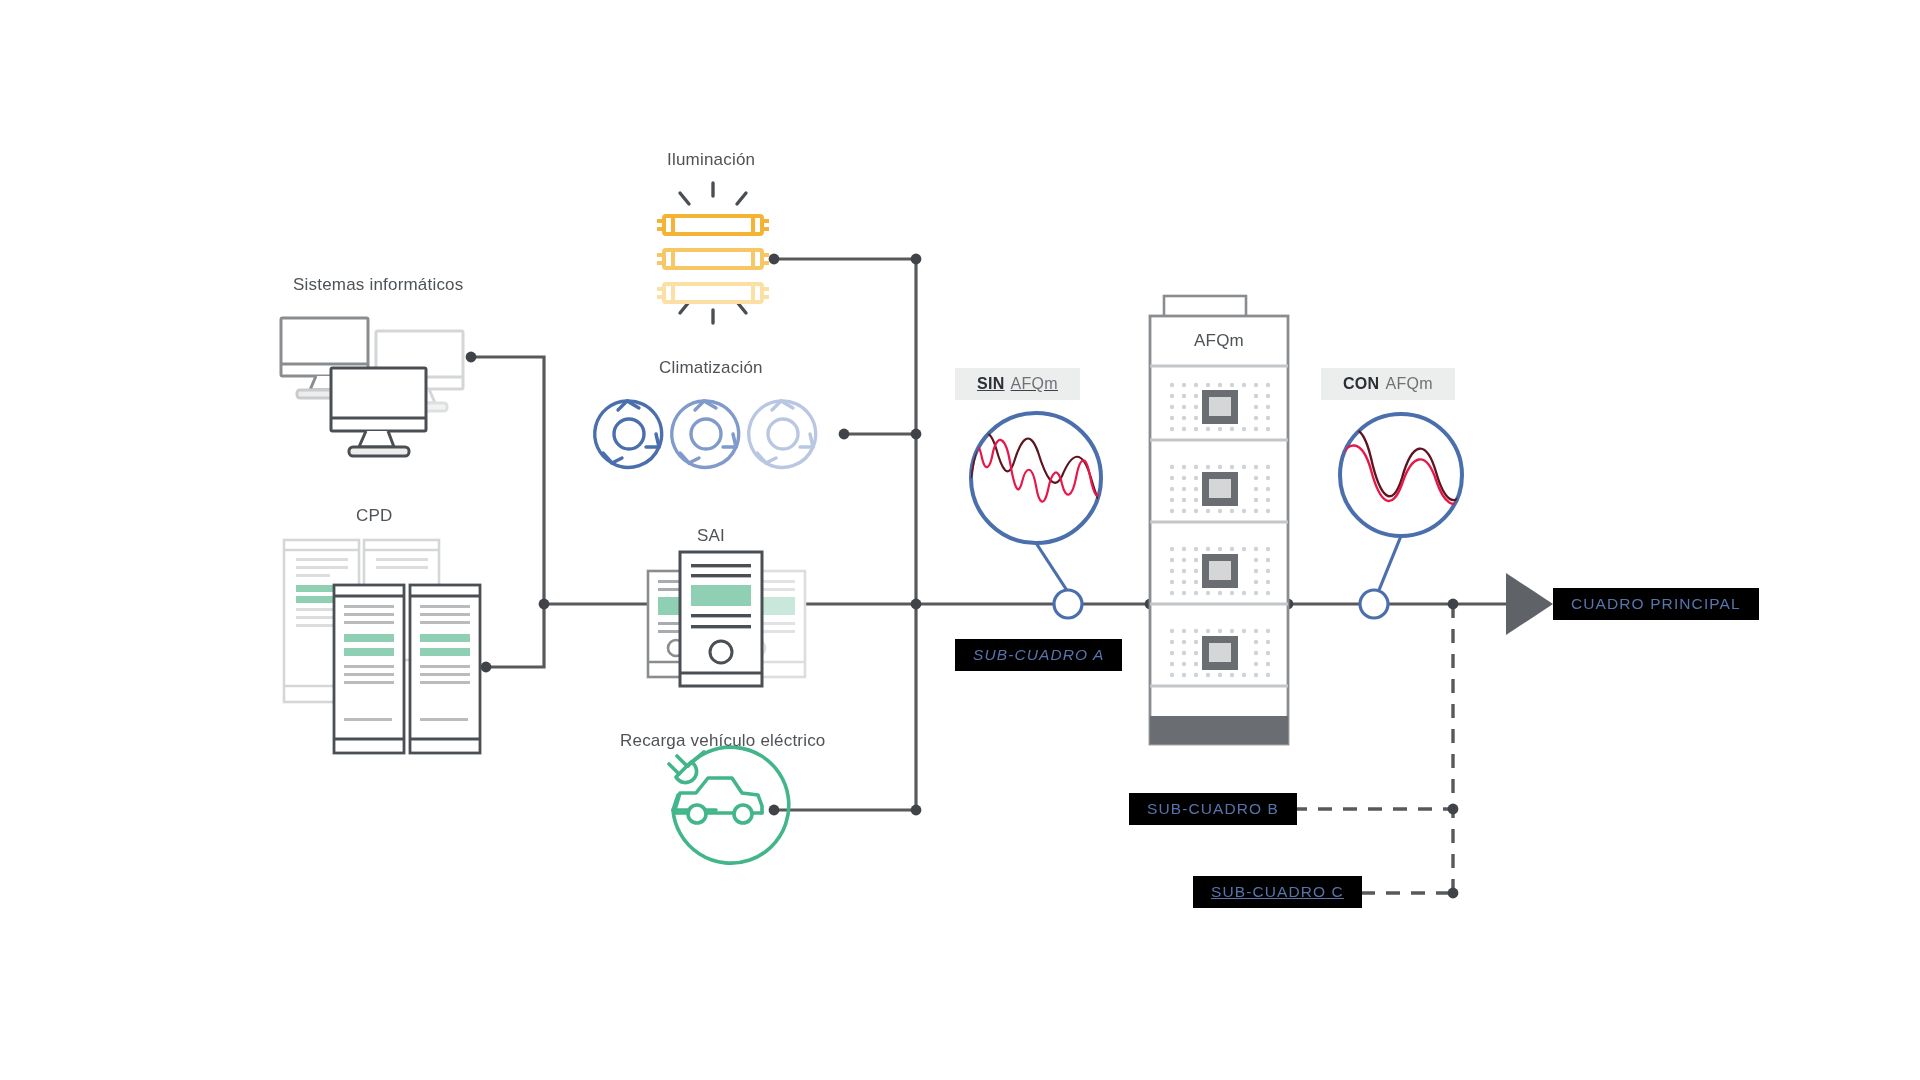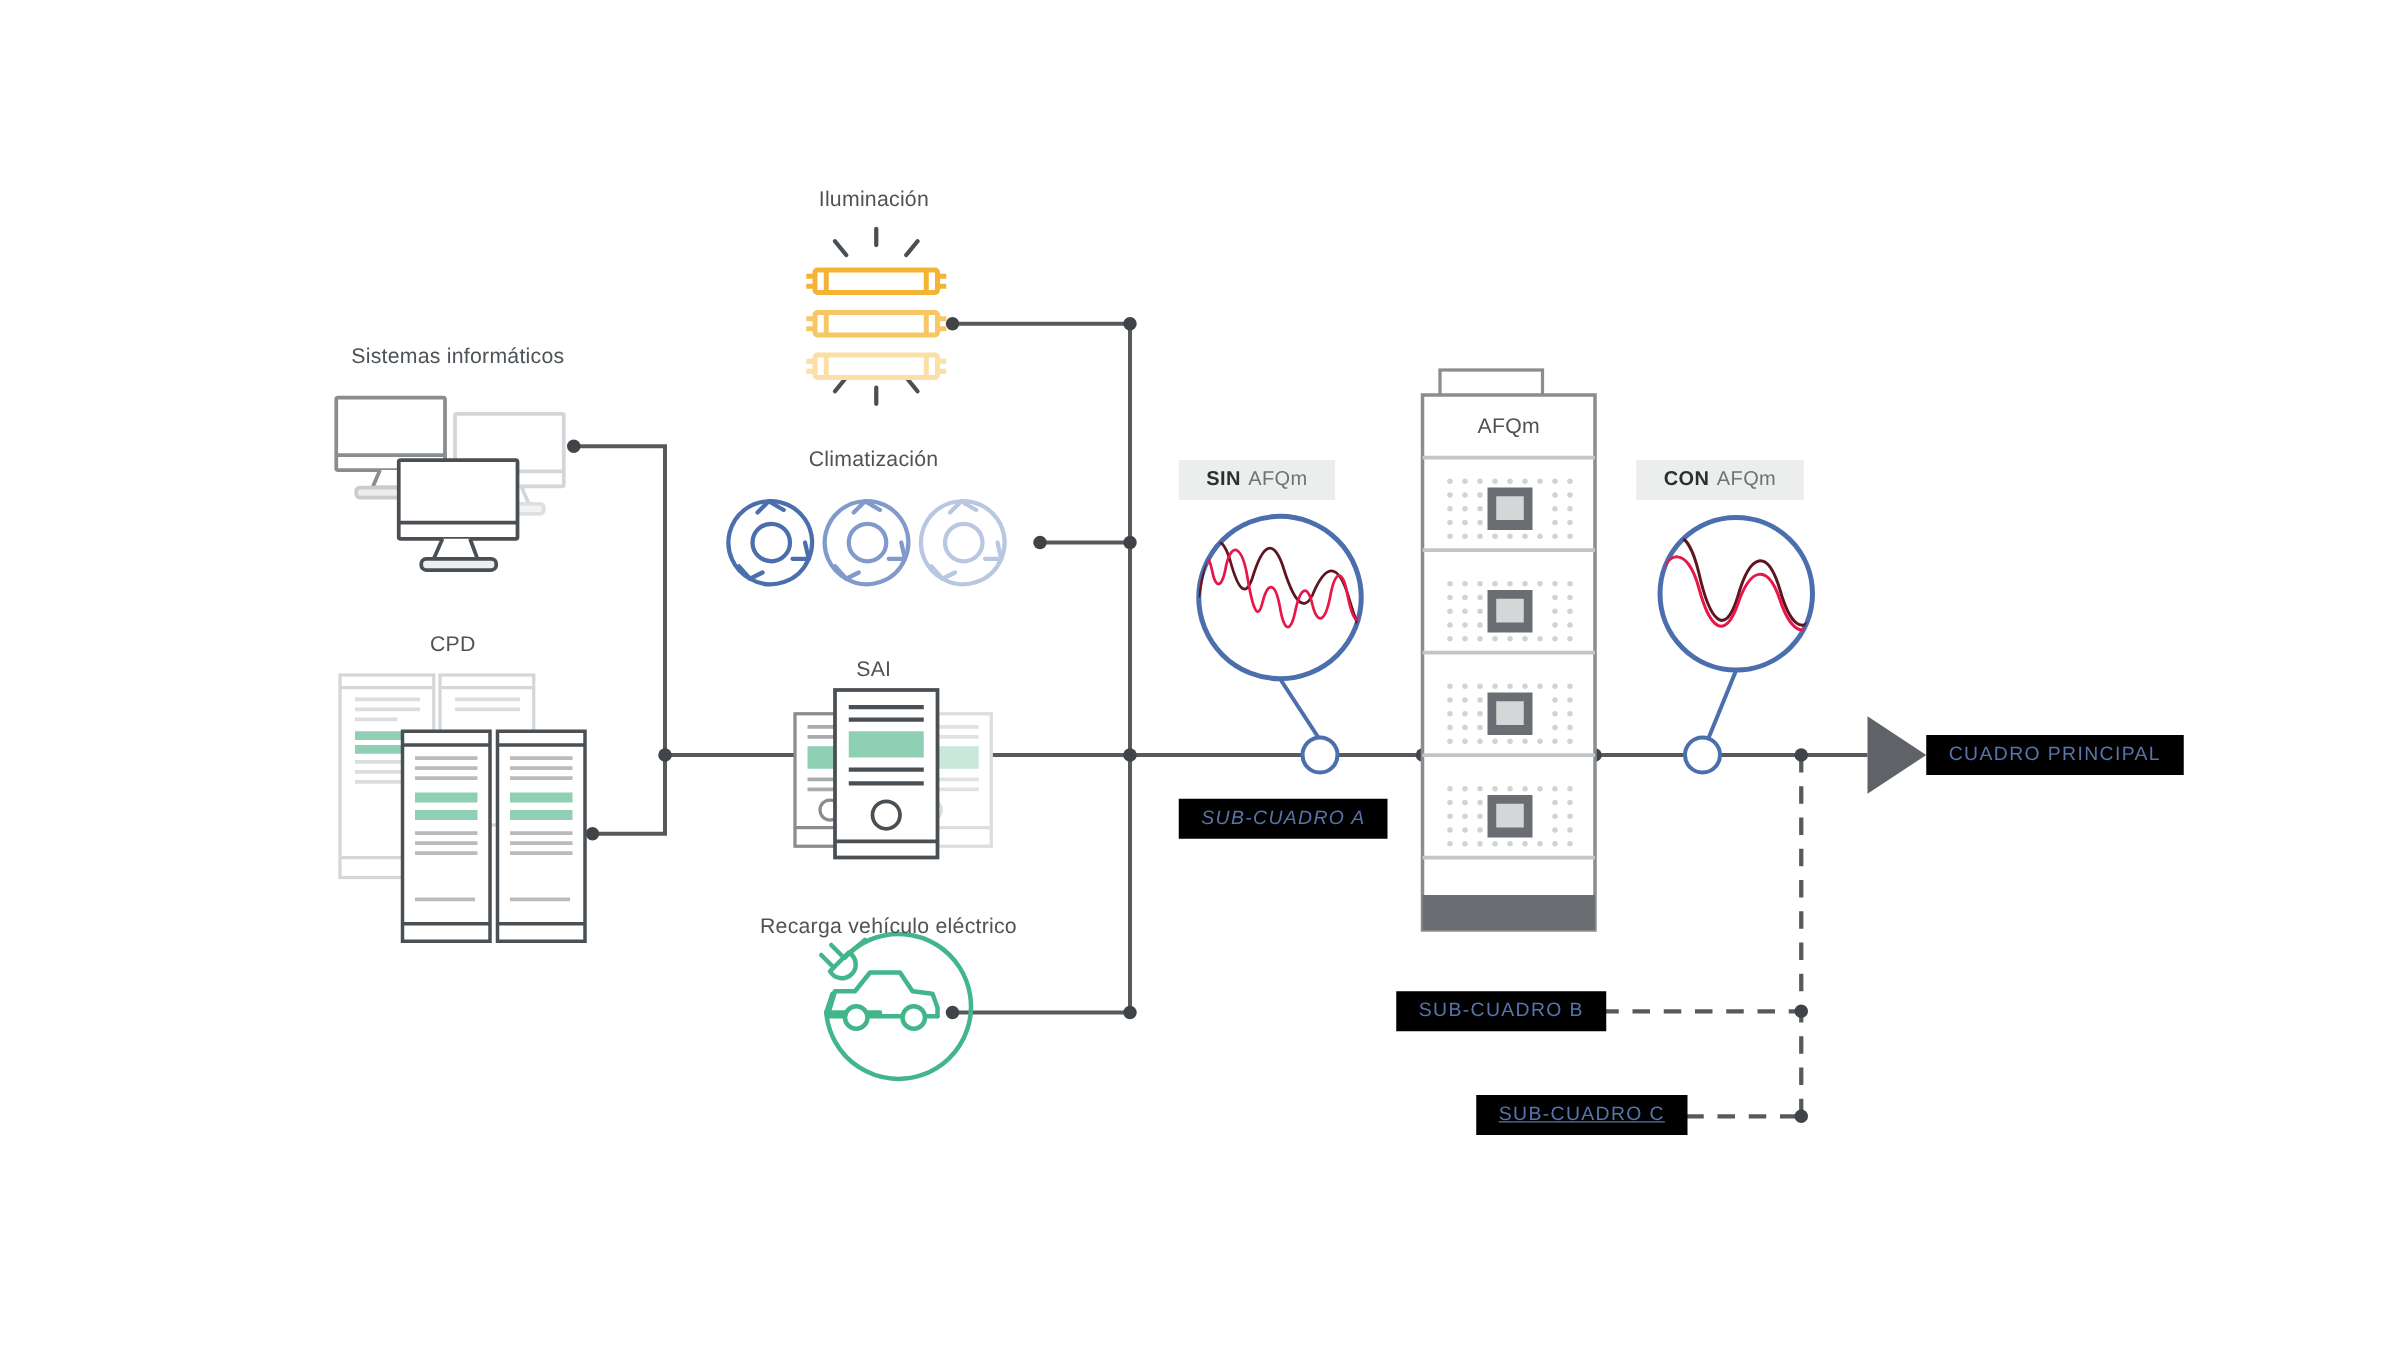--- a/index.html
+++ b/index.html
@@ -2,21 +2,21 @@
 <html><head>
 <meta charset="utf-8">
 <style>
   html,body{margin:0;padding:0;background:#ffffff;}
   body{
     width:1920px;height:1080px;
     font-family:"Liberation Sans", sans-serif;
     overflow:hidden;
     position:relative;
   }
-  #stage{position:absolute;left:4px;top:0;width:1880px;height:1080px;}
+  #stage{position:absolute;left:16px;top:0;width:1880px;height:1080px;}
   svg#diagram{position:absolute;left:0;top:0;width:1920px;height:1080px;}
 
   .lbl{
     position:absolute;
     font-family:"Liberation Sans", sans-serif;
     color:#4a4f54;
     white-space:nowrap;
   }
   .lbl-icon{ font-size:17px; color:#4e5357; letter-spacing:.2px; }
 
@@ -555,21 +555,21 @@
   <div class="lbl lbl-icon" style="left:643px;top:358px;">Climatización</div>
 
   <div class="lbl lbl-icon" style="left:340px;top:506px;">CPD</div>
 
   <div class="lbl lbl-icon" style="left:681px;top:526px;">SAI</div>
 
   <div class="lbl lbl-icon" style="left:604px;top:731px;">Recarga vehículo eléctrico</div>
 
   <div class="lbl lbl-icon" style="left:1172px;top:331px;width:62px;text-align:center;">AFQm</div>
 
-  <div class="tag tag-grey" style="left:939px;top:368px;">
+  <div class="tag tag-grey" style="left:939px;top:368px;text-decoration:underline;">
     <b>SIN</b>
     <span style="width:6px"></span>
     <span class="soft">AFQm</span>
   </div>
 
   <div class="tag tag-grey" style="left:1305px;top:368px;">
     <b>CON</b>
     <span style="width:6px"></span>
     <span class="soft">AFQm</span>
   </div>

